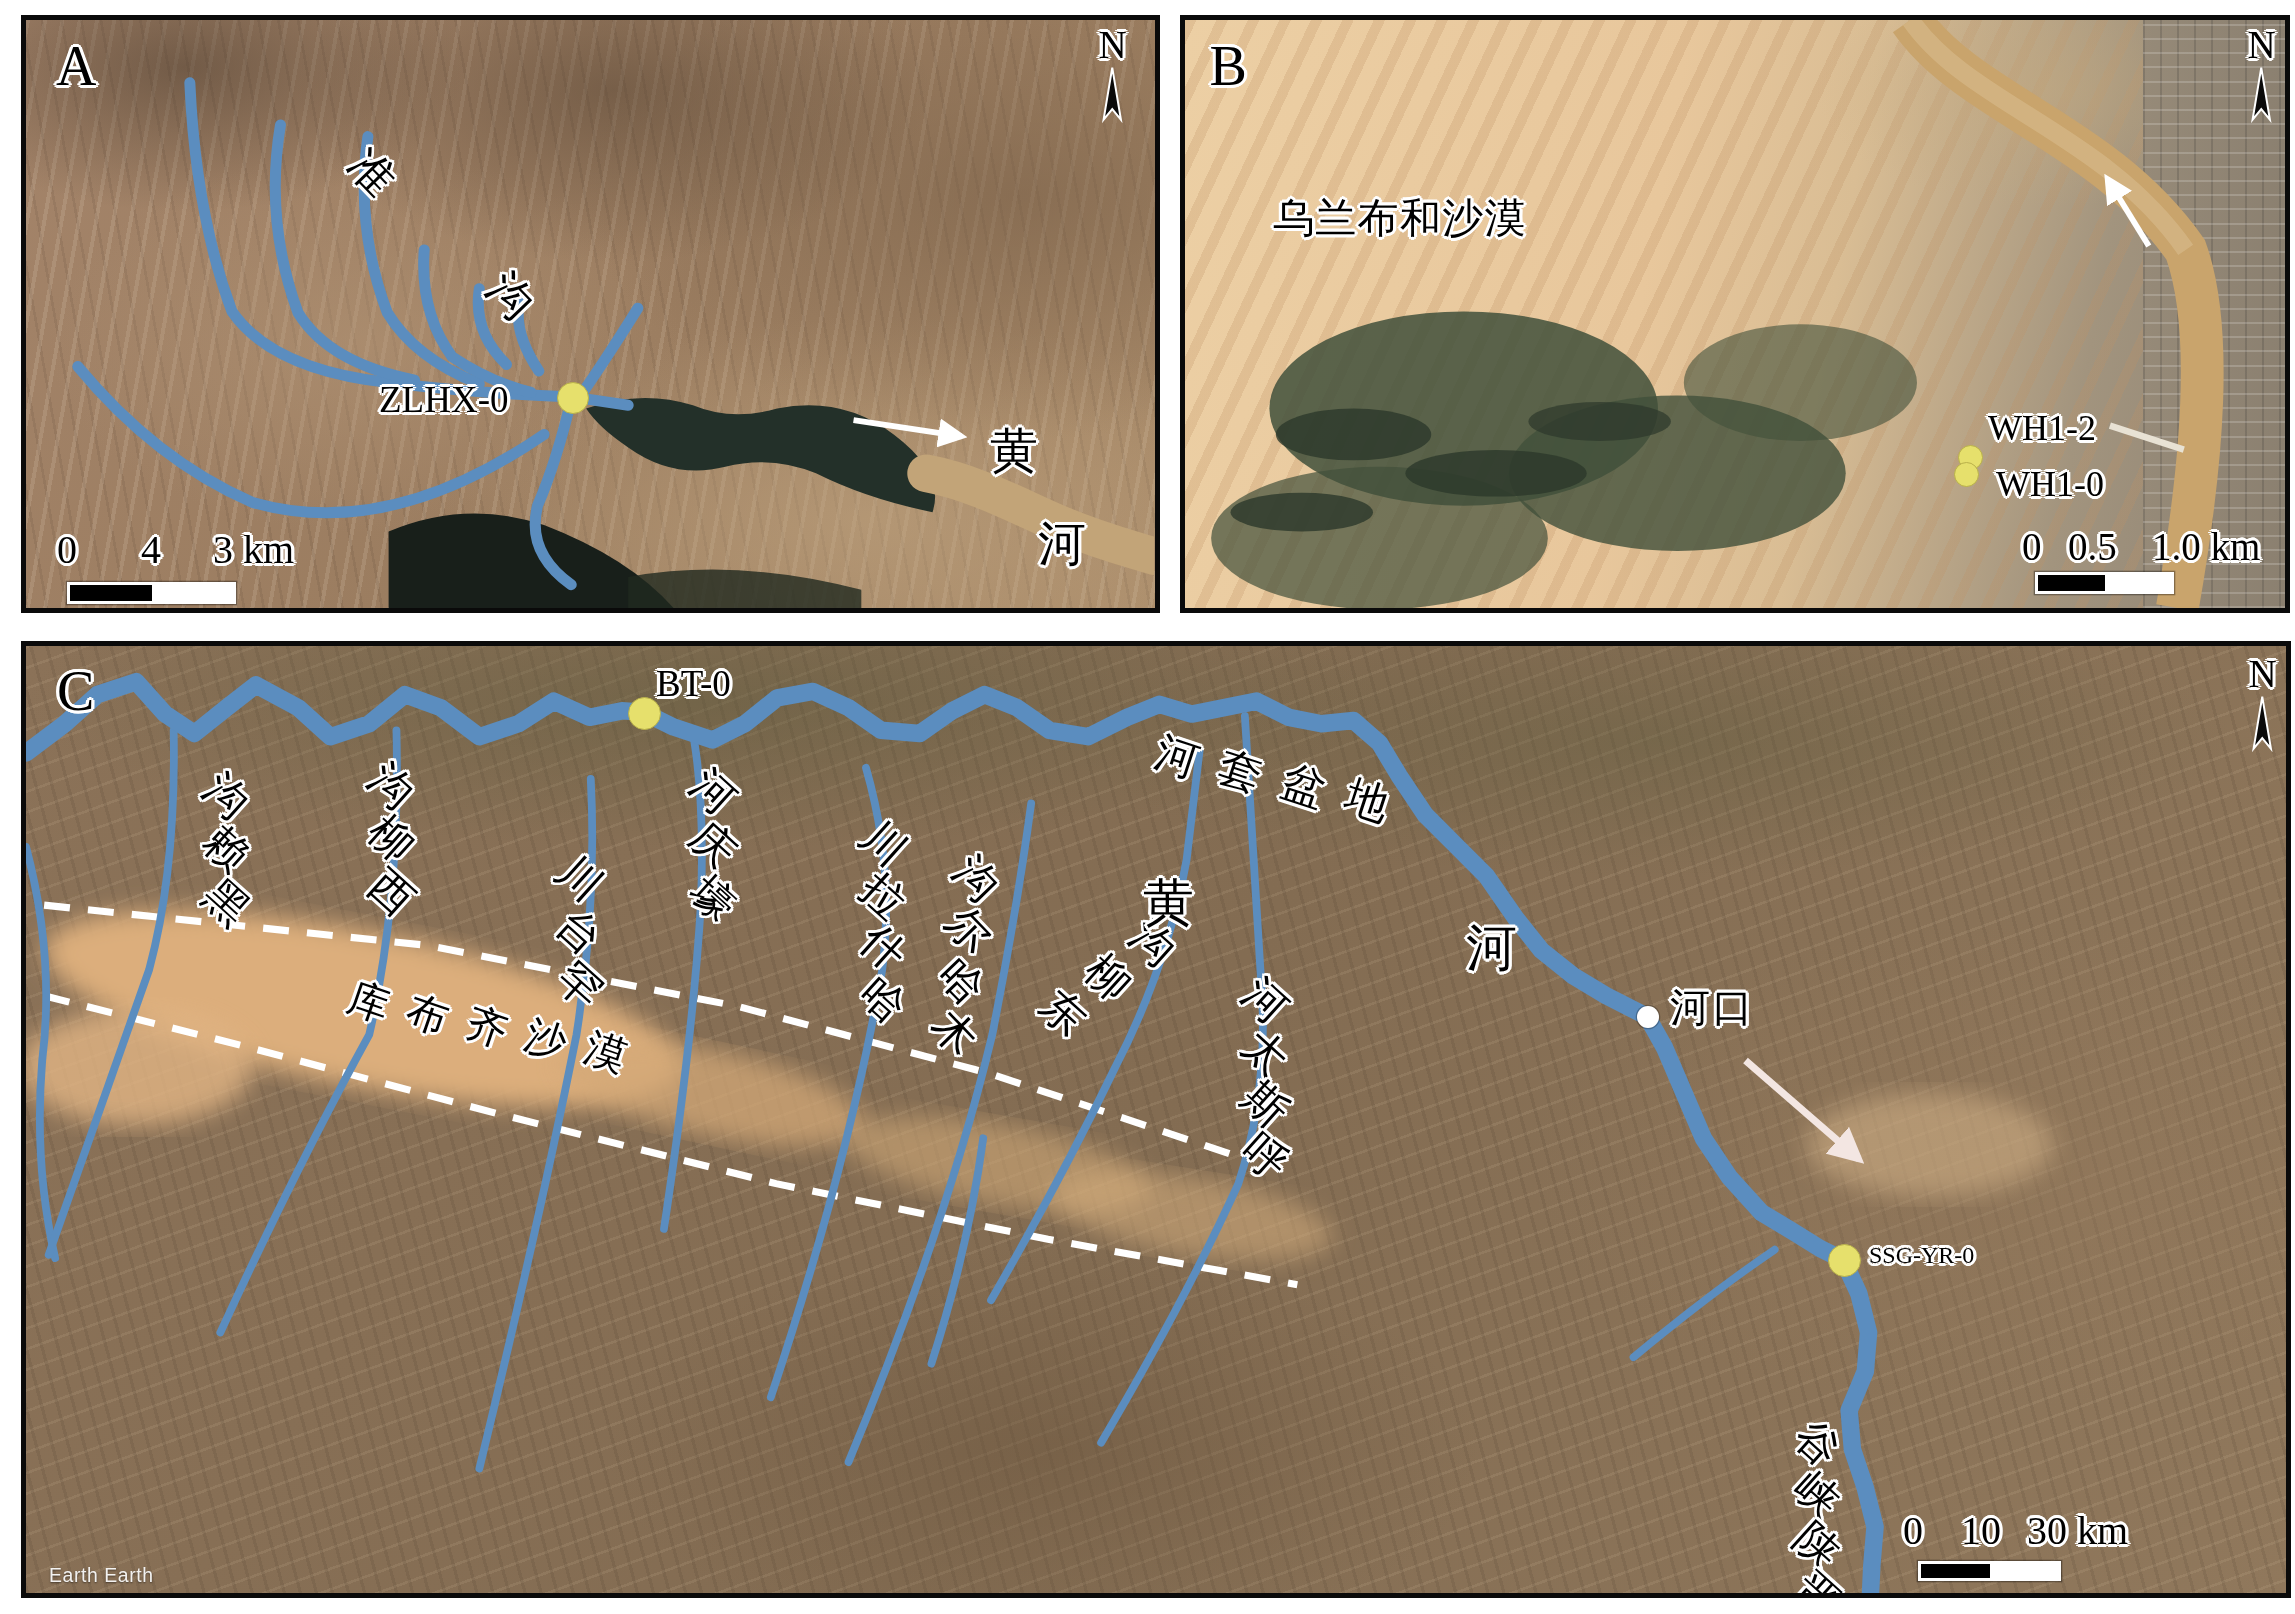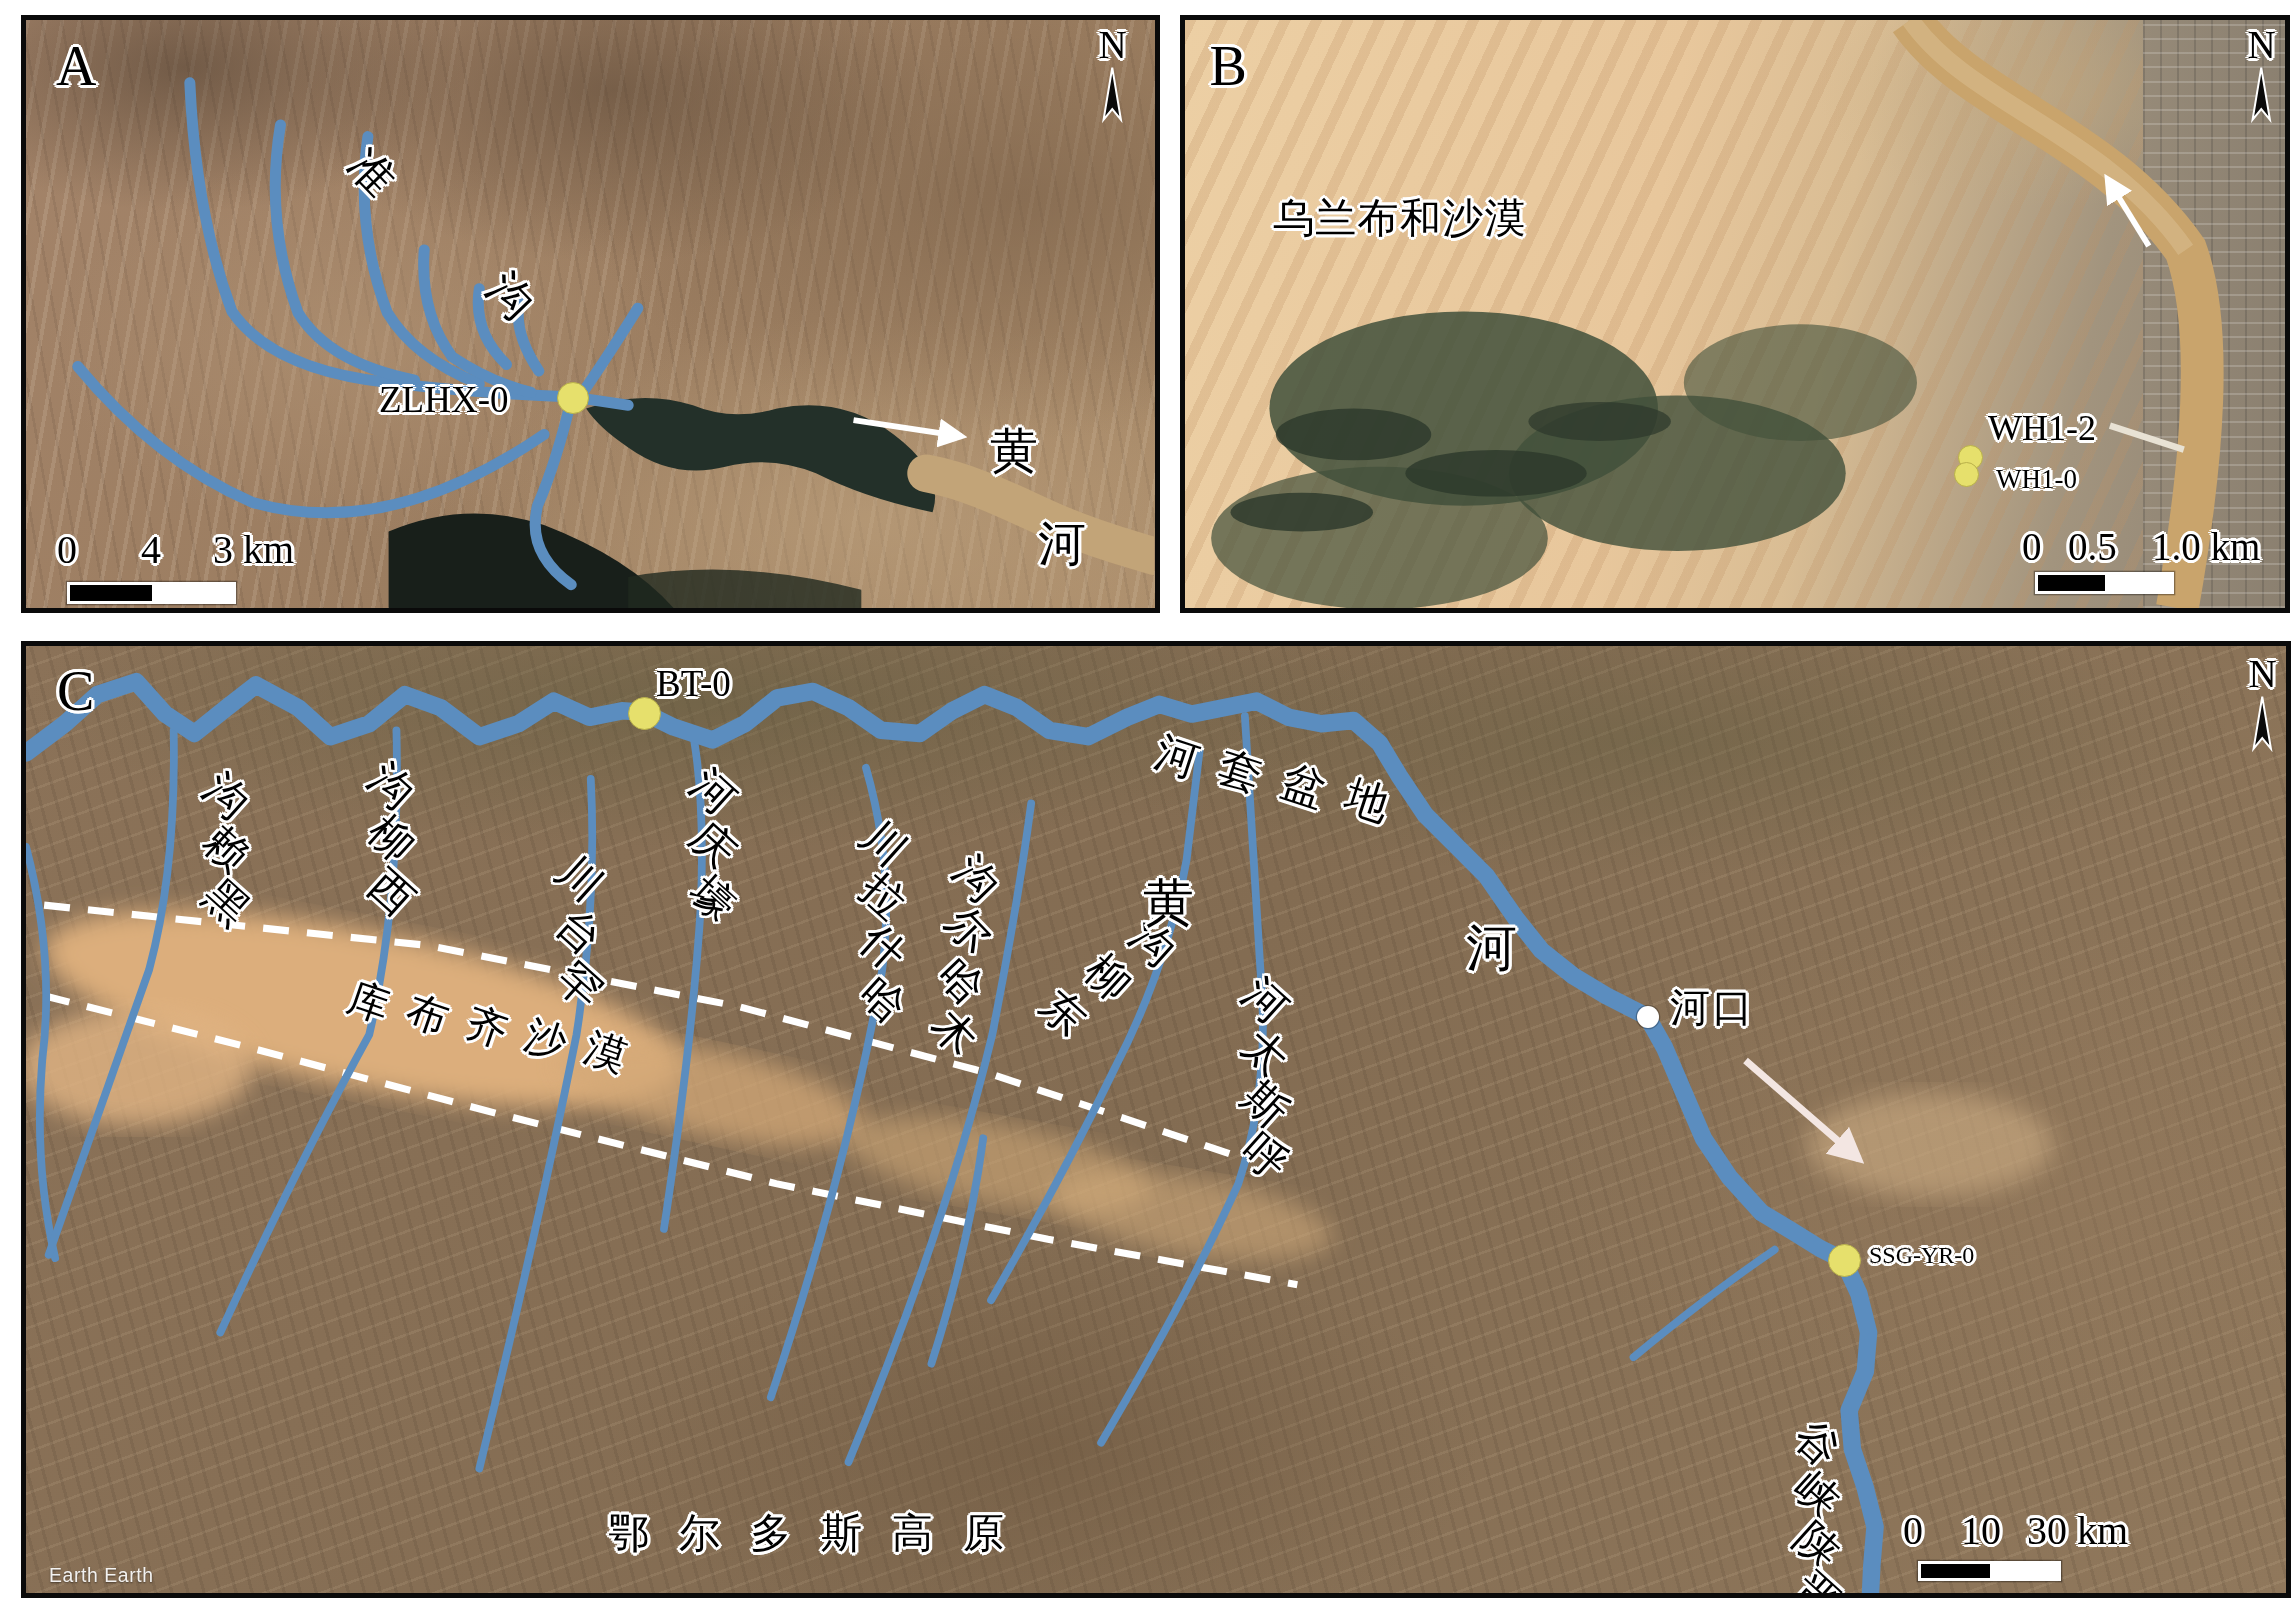--- a/index.html
+++ b/index.html
@@ -145,21 +145,21 @@
       <line x1="1488" y1="349" x2="1424" y2="245" stroke="#fff" stroke-width="9" marker-end="url(#ahb)"></line>
     </svg>
 
     <div class="ol tag" style="left:24.6px;top:18px;">B</div>
 
     <div class="ol" style="left:88px;top:178px;font-size:41px;letter-spacing:1.3px;">乌兰布和沙漠</div>
 
     <div style="position:absolute;left:773px;top:425px;width:23px;height:23px;border-radius:50%;background:#e6e06c;border:1.9px solid #b9b14a;"></div>
     <div style="position:absolute;left:769px;top:442px;width:23px;height:23px;border-radius:50%;background:#e6e06c;border:1.9px solid #b9b14a;"></div>
     <div class="ol" style="left:803px;top:390px;font-size:36px;">WH1-2</div>
-    <div class="ol" style="left:811px;top:446px;font-size:27px;">WH1-0</div>
+    <div class="ol" style="left:811px;top:446px;font-size:36px;">WH1-0</div>
 
     <span class="ol" style="left:837px;top:507px;font-size:39px;">0</span>
     <span class="ol" style="left:883px;top:507px;font-size:39px;">0.5</span>
     <span class="ol" style="left:955px;top:507px;font-size:39px;margin-left:12px;">1.0 km</span>
     <div class="sbar" style="left:850px;top:552px;width:133px;height:15.5px;">
         <div class="half"></div>
       </div>
 
     <div class="north" style="left:1054px;top:5.2px;width:45px;">
       <span class="ol nlet">N</span>
@@ -286,21 +286,20 @@
     <div style="position:absolute;left:1802px;top:598px;width:31px;height:31px;border-radius:50%;background:#e6e06c;border:1.9px solid #b9b14a;"></div>
     <div class="ol" style="left:1843px;top:597px;font-size:24px;">SSG-YR-0</div>
 
     <div class="ol charcol" style="left: 1770px; top: 776px; font-size: 43px; gap: 7.8px;">
         <span class="vchar" style="transform: rotate(42deg);">谷</span>
         <span class="vchar" style="transform: rotate(42deg);">峡</span>
         <span class="vchar" style="transform: rotate(42deg);">陕</span>
         <span class="vchar" style="transform: rotate(42deg);">晋</span>
       </div>
 
-    <div class="ol" style="left:582px;top:867px;font-size:41px;letter-spacing:30px;">鄂尔多斯高原</div>
 
     <span class="ol" style="left:1877px;top:865px;font-size:40px;">0</span>
     <span class="ol" style="left:1935px;top:865px;font-size:40px;">10</span>
     <span class="ol" style="left:2001px;top:865px;font-size:40px;">30 km</span>
     <div class="sbar" style="left:1892px;top:915px;width:137px;height:14.2px;">
         <div class="half"></div>
       </div>
 
     <div class="north" style="left:2214px;top:7.8px;width:45px;">
       <span class="ol nlet">N</span>

